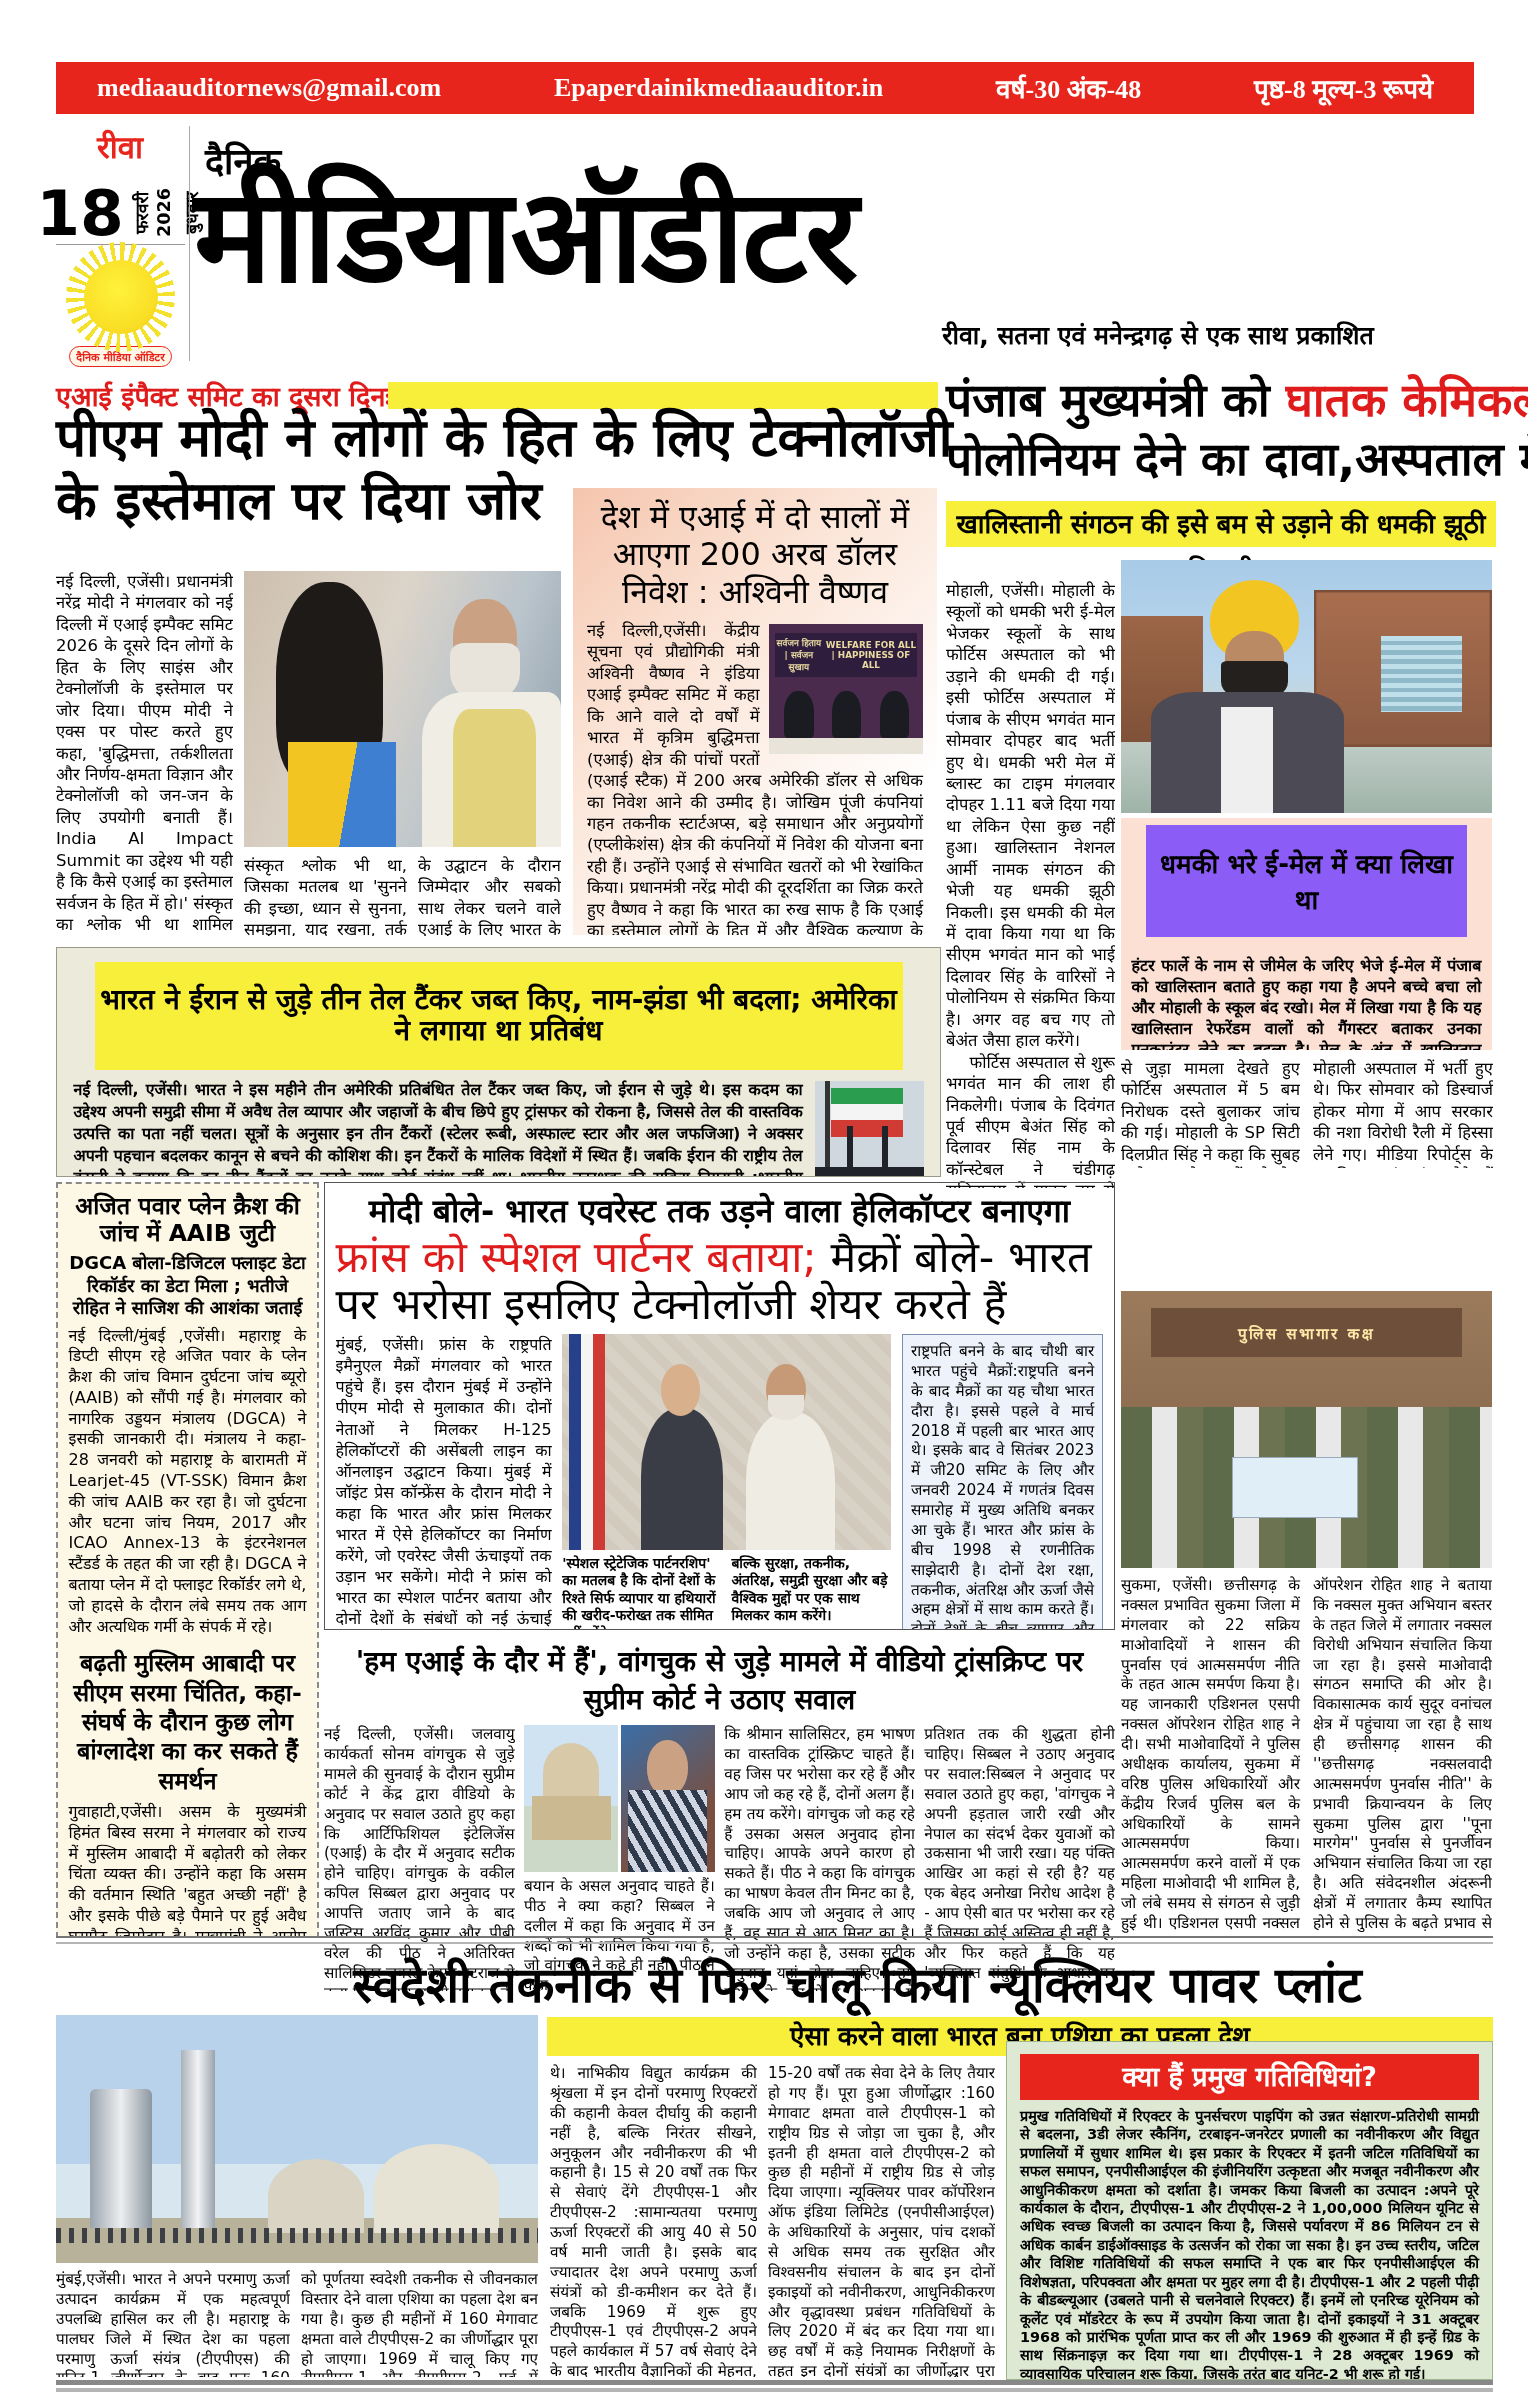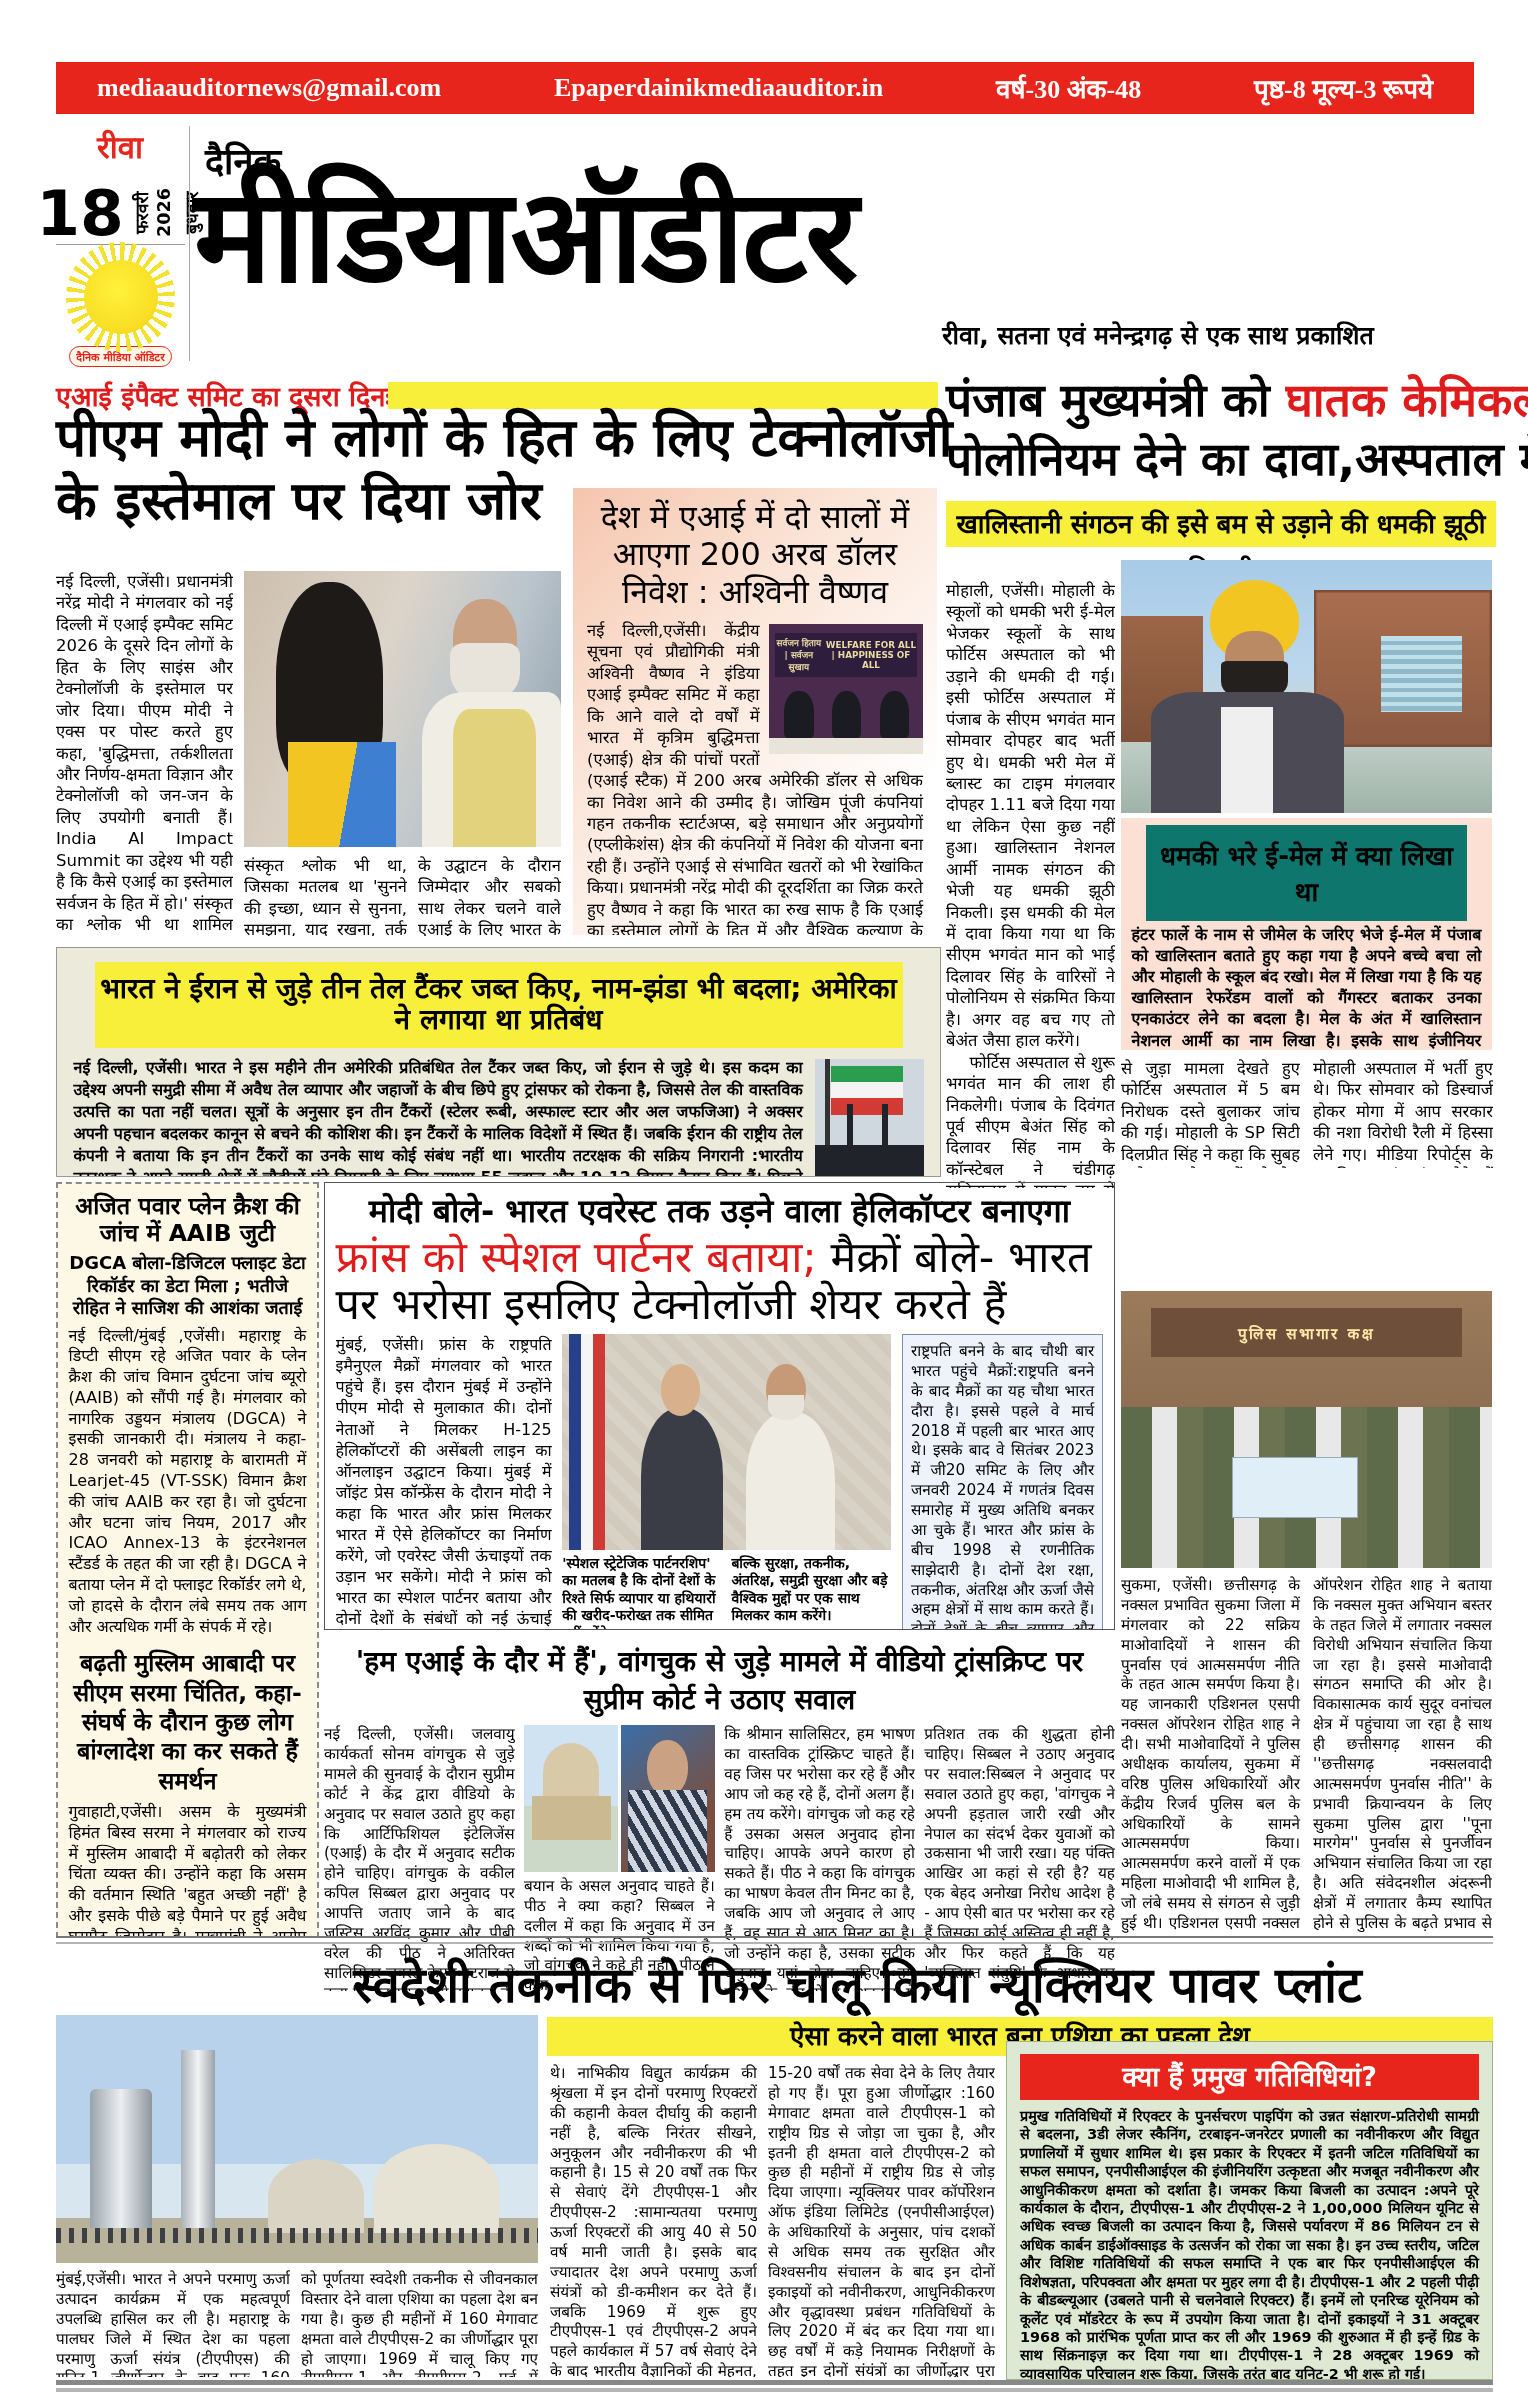--- a/index.html
+++ b/index.html
@@ -64,30 +64,30 @@
 
   
   .pjhead-l1 { left:946px; top:377px; width:550px; font-size:46px; font-weight:800; white-space:nowrap; line-height:1; }
   .pjhead-l2 { left:946px; top:436px; width:550px; font-size:46px; font-weight:800; white-space:nowrap; line-height:1; }
   .pj-sub { left:946px; top:501px; width:550px; height:46px; background:#f8ef3a;
             font-size:26px; font-weight:800; text-align:center; line-height:46px; }
   .pj-colA { left:946px; top:580px; width:169px; height:608px; }
   .pj-colA p + p { text-indent:23.5px; }
   .pj-photo { left:1121px; top:560px; width:371px; height:253px; }
   .pj-email { left:1121px; top:818px; width:371px; height:232px; background:#fbe0d3; padding:7px 10.6px; }
-  .pj-email .ttl { display:block; margin:0 auto 3px; width:92%; background:#0f766e;
-                   font-size:26px; font-weight:800; text-align:center; padding:12px 0; }
+  .pj-email .ttl { display:block; margin:0 auto 18px; width:92%; background:#8b5cf6;
+                   font-size:26px; font-weight:800; text-align:center; padding:20px 0; }
   .pj-email .txt { font-size:16px; line-height:1.32; font-weight:600; }
   .pj-c1 { left:1121px; top:1058px; width:179px; height:110px; }
   .pj-c2 { left:1313px; top:1058px; width:180px; height:110px; }
 
   
   .iran { left:56px; top:947px; width:885px; height:230px; background:#eceadb; border:0.6px solid #9a9887; padding:14px 16.5px; }
   .iran .head { margin:0 auto 9.4px; width:808px; background:#f8ef3a; font-size:28px; font-weight:800;
-                text-align:center; padding:12px 0; line-height:1.1; }
+                text-align:center; padding:23px 0; line-height:1.1; }
   .iran .body { font-size:16px; line-height:1.38; font-weight:600; }
   .iran-flag { float:right; width:109px; height:123px; margin:2.4px 0 3.5px 11.8px; position:relative; background:#cfd8de; overflow:hidden; }
   .iran-flag .pole { position:absolute; left:10%; top:0; width:4%; height:70%; background:#333; }
   .iran-flag .cloth { position:absolute; left:15%; top:5%; width:66%; height:40%;
                       background:linear-gradient(#2a9d4e 0 33%, #f4f4f4 33% 66%, #d23b33 66% 100%); }
   .iran-flag .ships { position:absolute; bottom:0; left:0; right:0; height:42%;
                       background:linear-gradient(rgba(0,0,0,0) 0 28%, #20242a 28%); }
   .iran-flag .mast { position:absolute; bottom:30%; width:5%; height:34%; background:#20242a; }
 
   

